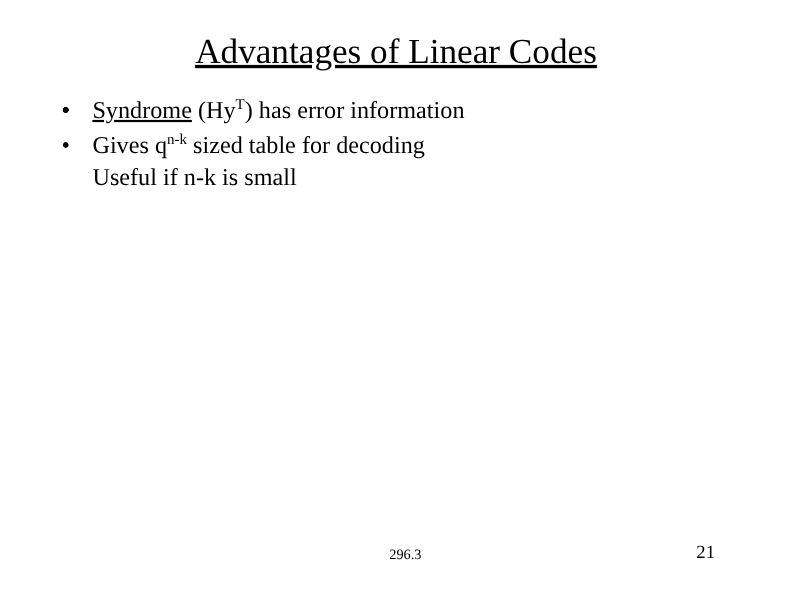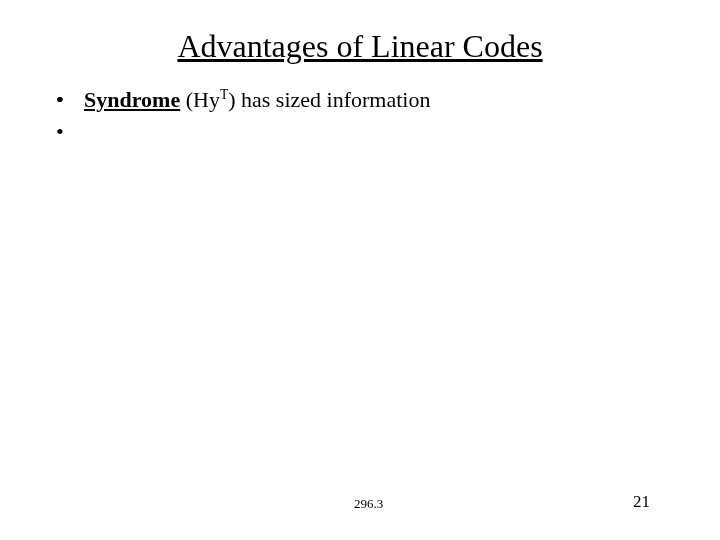--- a/index.html
+++ b/index.html
@@ -2,21 +2,21 @@
 <html><head>
 <meta charset="utf-8">
 <style>
   body{margin:0;padding:0;background:#fff;font-family:"Comic Sans MS","Comic Sans",cursive;color:#000}
   .slide{width:720px;height:540px;position:relative;box-sizing:border-box}
   .title{font-size:32px;text-align:center;text-decoration:underline;padding-top:28px}
   .content{padding:18px 50px 0 50px;font-size:22px;line-height:1.35}
   ul{list-style:none;margin:0;padding:0}
   li{position:relative;padding-left:34px;margin-bottom:2px}
   li .dot{position:absolute;left:6px;top:0}
-  .bold{font-weight:bold}
+  .bold{font-weight:normal}
   .under{text-decoration:underline}
   sup{font-size:0.62em;vertical-align:super;line-height:0}
   .footer-center{position:absolute;bottom:28px;left:17px;right:0;text-align:center;font-size:13px}
   .footer-right{position:absolute;bottom:28px;right:70px;font-size:17px}
 </style>
 </head>
 <body>
 
 <div class="slide">
   <div class="title">Advantages of Linear Codes</div>
@@ -24,23 +24,24 @@
   <div class="content">
     <ul>
       <li>
         <span class="dot">•</span>
       </li>
       <li>
         <span class="dot">•</span>
       </li>
       <li>
         <span class="dot">•</span>
-        <span><span class="bold under">Syndrome</span><span> (Hy</span><sup>T</sup><span>) has sized information</span></span>
+        <span><span class="bold under">Syndrome</span><span> (Hy</span><sup>T</sup><span>) has error information</span></span>
       </li>
       <li>
         <span class="dot">•</span>
+        <span><span>Gives q</span><sup>n-k</sup><span> sized table for decoding</span><br><span>Useful if n-k is small</span></span>
       </li>
     </ul>
   </div>
 
   <div class="footer-center">296.3</div>
   <div class="footer-right">21</div>
 </div>
 
 </body></html>

